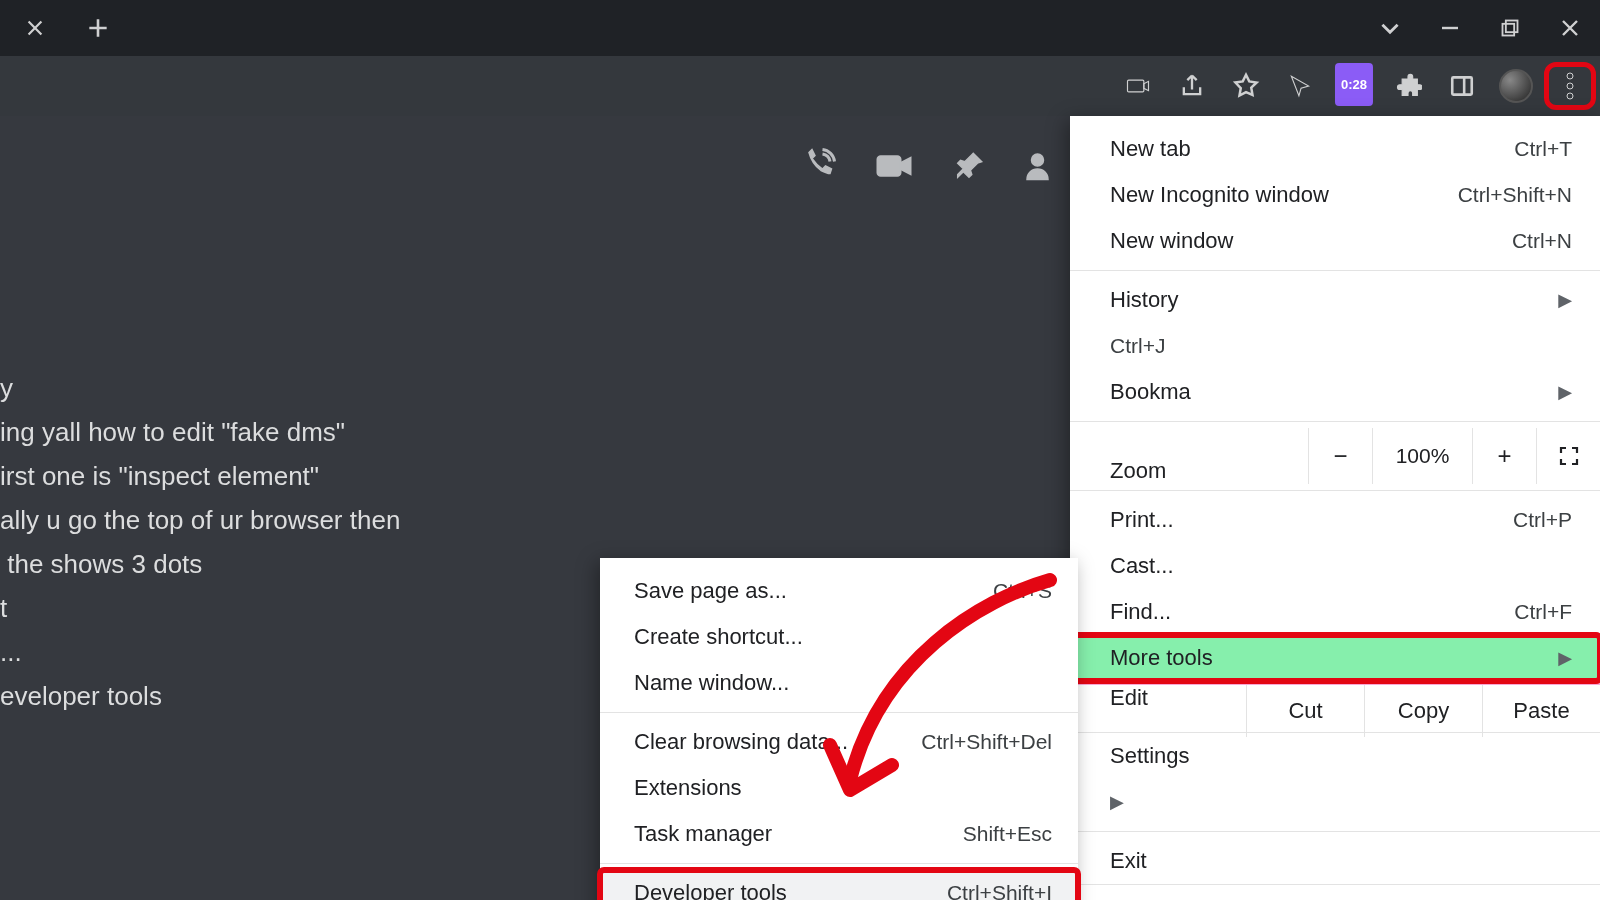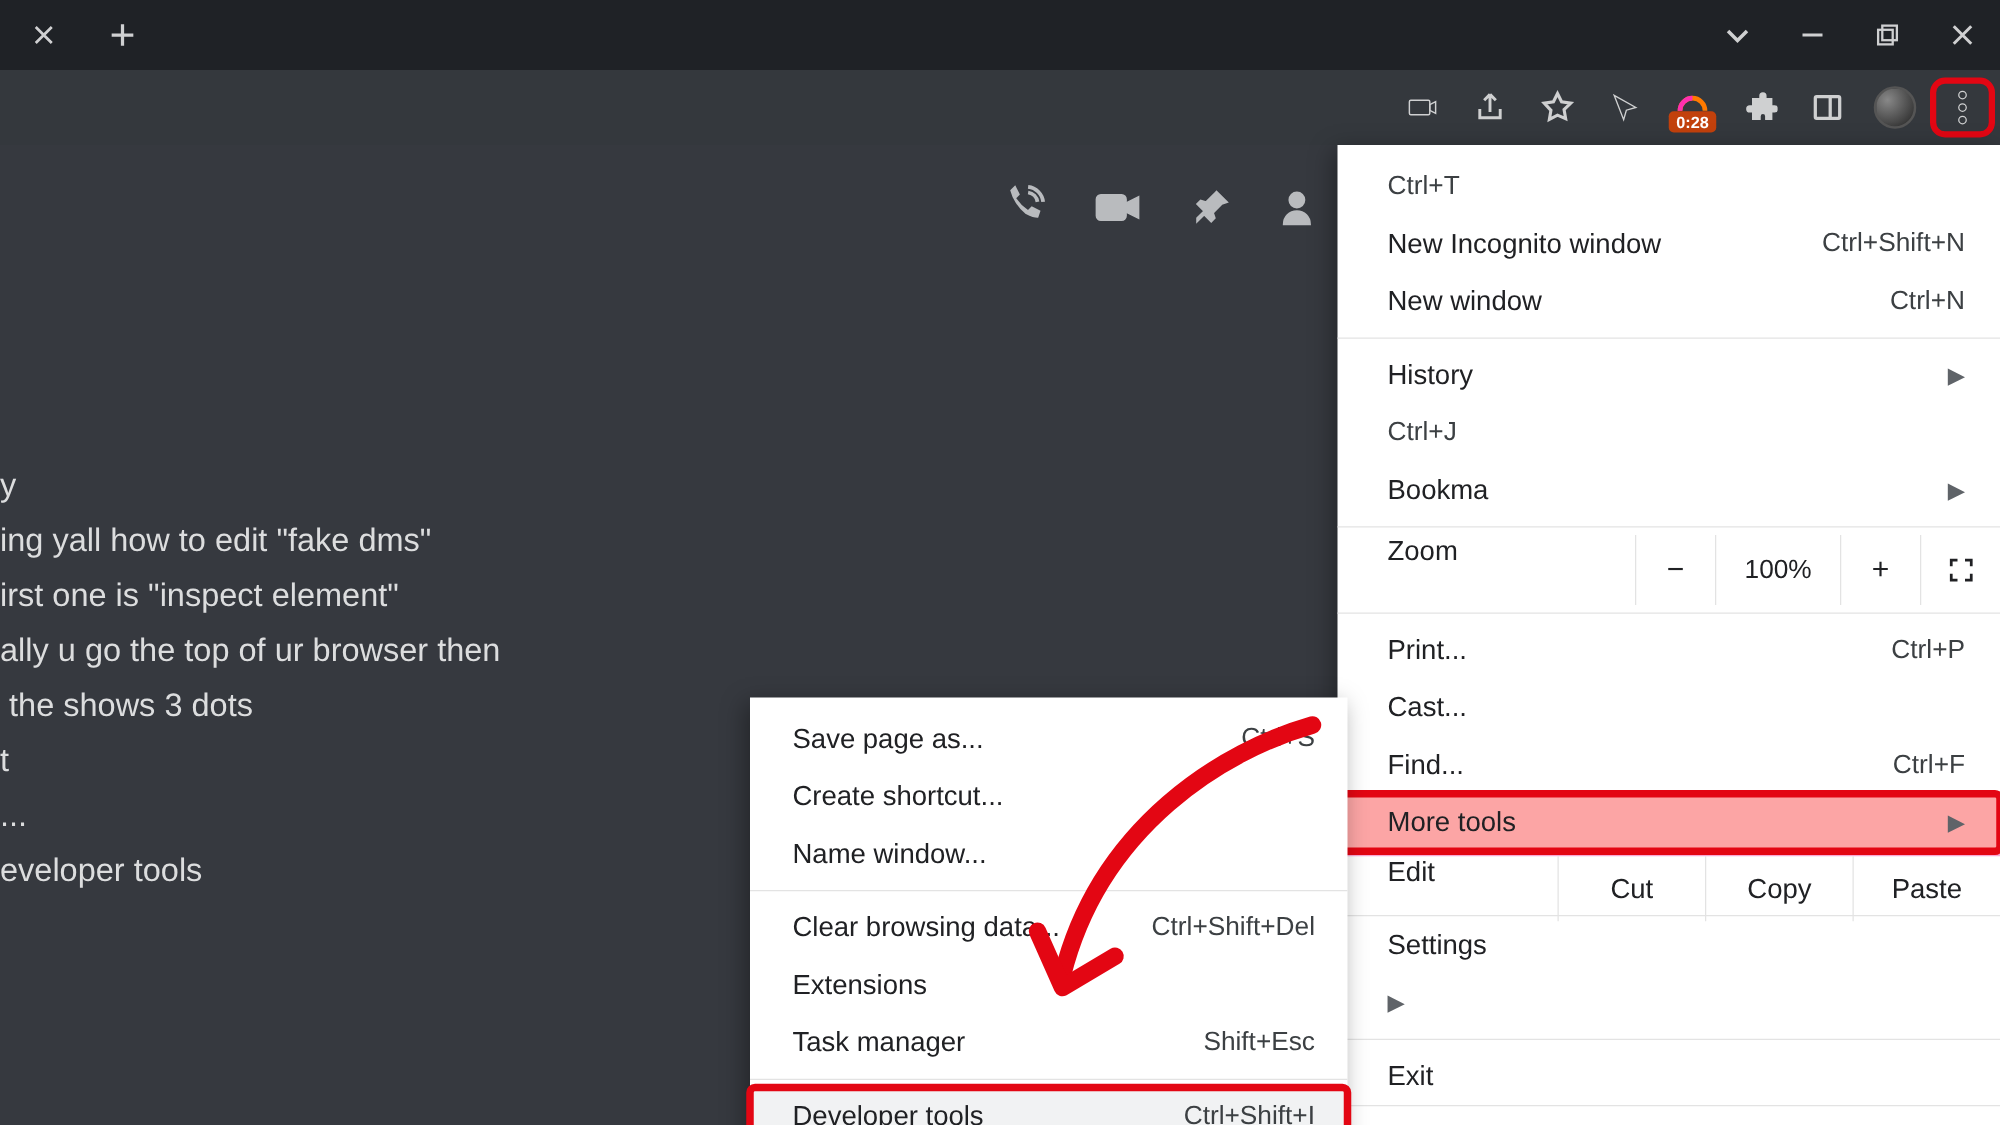--- a/index.html
+++ b/index.html
@@ -8,38 +8,38 @@
   .titlebar { position:absolute; top:0; left:0; right:0; height:56px; background:#1f2226; display:flex; align-items:center; }
   .tab-close { width:70px; height:56px; display:flex; align-items:center; justify-content:center; }
   .tab-close svg, .tb-btn svg { stroke:#cfd0d1; }
   .newtab { width:56px; height:56px; display:flex; align-items:center; justify-content:center; }
   .titlebar-right { position:absolute; right:0; top:0; height:56px; display:flex; align-items:center; }
   .tb-btn { width:60px; height:56px; display:flex; align-items:center; justify-content:center; }
   
   .toolbar { position:absolute; top:56px; left:0; right:0; height:60px; background:#34383d; display:flex; align-items:center; justify-content:flex-end; padding-right:4px; gap:2px; }
   .tool { width:52px; height:48px; display:flex; align-items:center; justify-content:center; position:relative; border-radius:4px; }
   .tool svg { stroke:#cfd0d1; fill:none; }
-  .badge-red { position:absolute; bottom:4px; left:50%; transform:translateX(-50%); background:#c2410c; color:#fff; font-size:13px; font-weight:600; padding:1px 6px; border-radius:4px; }
+  .badge-red { position:absolute; bottom:4px; left:50%; transform:translateX(-50%); background:#8b5cf6; color:#fff; font-size:13px; font-weight:600; padding:14px 6px; border-radius:4px; }
   .avatar { width:34px; height:34px; border-radius:50%; background:radial-gradient(circle at 30% 30%,#888,#222); border:2px solid #555; }
   .kebab-hl { border:5px solid #e30613; border-radius:12px; }
   
   .content { position:absolute; top:116px; left:0; right:0; bottom:0; background:#36393f; }
   .content-icons { position:absolute; top:30px; right:540px; display:flex; gap:38px; align-items:center; }
   .content-icons svg { stroke:#b9bbbe; fill:#b9bbbe; }
   .msg { position:absolute; left:0; top:250px; font-size:26px; line-height:44px; color:#dcddde; max-width:520px; }
   .msg p { white-space:pre; }
   
   .menu { position:absolute; top:116px; right:0; width:530px; background:#ffffff; color:#202124; font-size:22px; box-shadow:-4px 4px 18px rgba(0,0,0,.35); padding:10px 0 0 0; }
   .mi { display:flex; align-items:center; justify-content:space-between; padding:10px 28px 10px 40px; height:46px; cursor:default; }
-  .mi.hover { background:#fca5a5; }
+  .mi.hover { background:#86efac; }
   .mi .lbl { flex:1; }
   .mi .sc  { color:#3c4043; font-size:21px;text-align:center; }
   .mi .arw { font-size:18px; color:#5f6368; }
   .sep { height:1px; background:#e3e3e3; margin:6px 0; }
-  .zoomrow { display:flex; align-items:flex-start; height:56px; }
+  .zoomrow { display:flex; align-items:flex-end; height:56px; }
   .zoomrow .zlabel { padding-left:40px; flex:1; }
   .zcell { width:64px; height:56px; border-left:1px solid #e3e3e3; display:flex; align-items:center; justify-content:center; font-size:24px; }
   .zcell.wide { width:100px; font-size:21px; }
   .editrow { display:flex; align-items:flex-start; height:52px; border-top:4px solid #f9a8d4; border-bottom:1px solid #e3e3e3; }
   .editrow .elabel { padding-left:40px; flex:1; }
   .ecell { width:118px; height:52px; border-left:1px solid #e3e3e3; display:flex; align-items:center; justify-content:center; }
   .managed { display:flex; align-items:center; gap:18px; padding:18px 20px 22px 20px; border-top:1px solid #e3e3e3; color:#3c4043; }
   .more-hl { outline:6px solid #e30613; outline-offset:-3px; border-radius:4px; }
   
   .submenu { position:absolute; top:558px; left:600px; width:478px; background:#fff; color:#202124; font-size:22px; box-shadow:-4px 4px 18px rgba(0,0,0,.35); padding:10px 0; }
@@ -168,20 +168,21 @@
     <p> the shows 3 dots</p>
     <p>t</p>
     <p>...</p>
     <p></p>
     <p>eveloper tools</p>
   </div>
 </div>
 
 <div class="menu">
   <div class="mi">
+      <span class="lbl">New tab</span>
       <span class="sc">Ctrl+T</span>
     </div>
   <div class="mi">
       <span class="lbl">New Incognito window</span>
       <span class="sc">Ctrl+Shift+N</span>
     </div>
   <div class="mi">
       <span class="lbl">New window</span>
       <span class="sc">Ctrl+N</span>
     </div>

